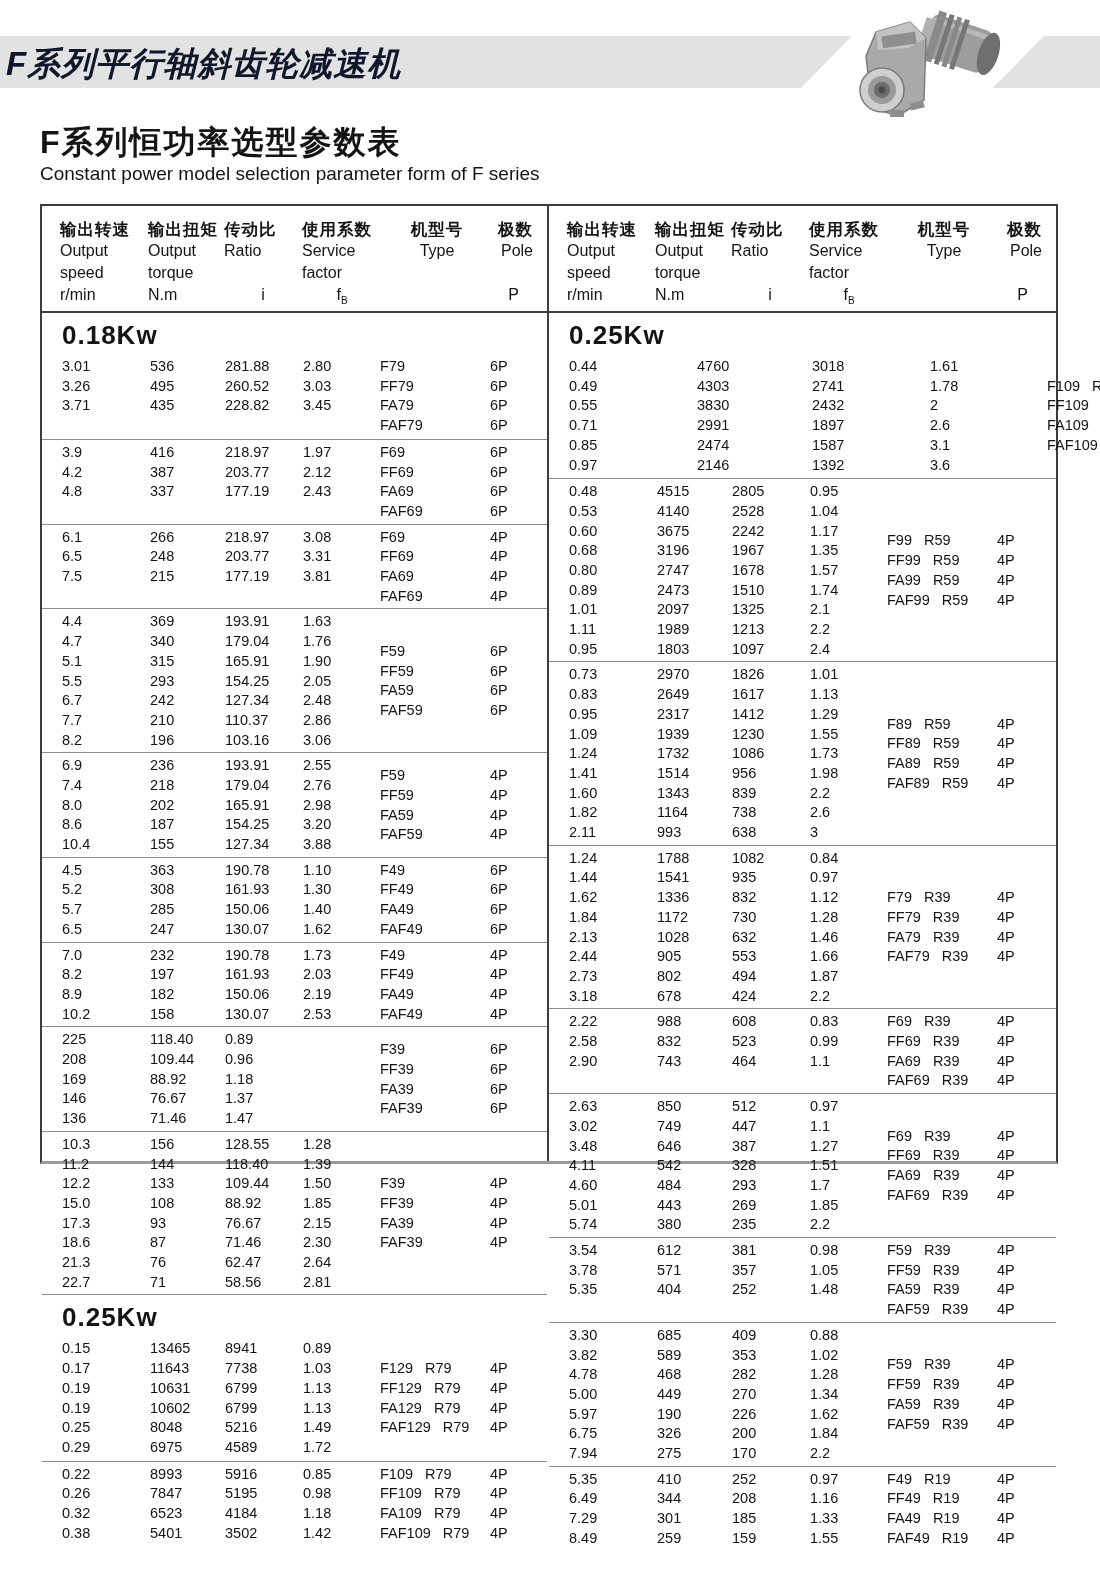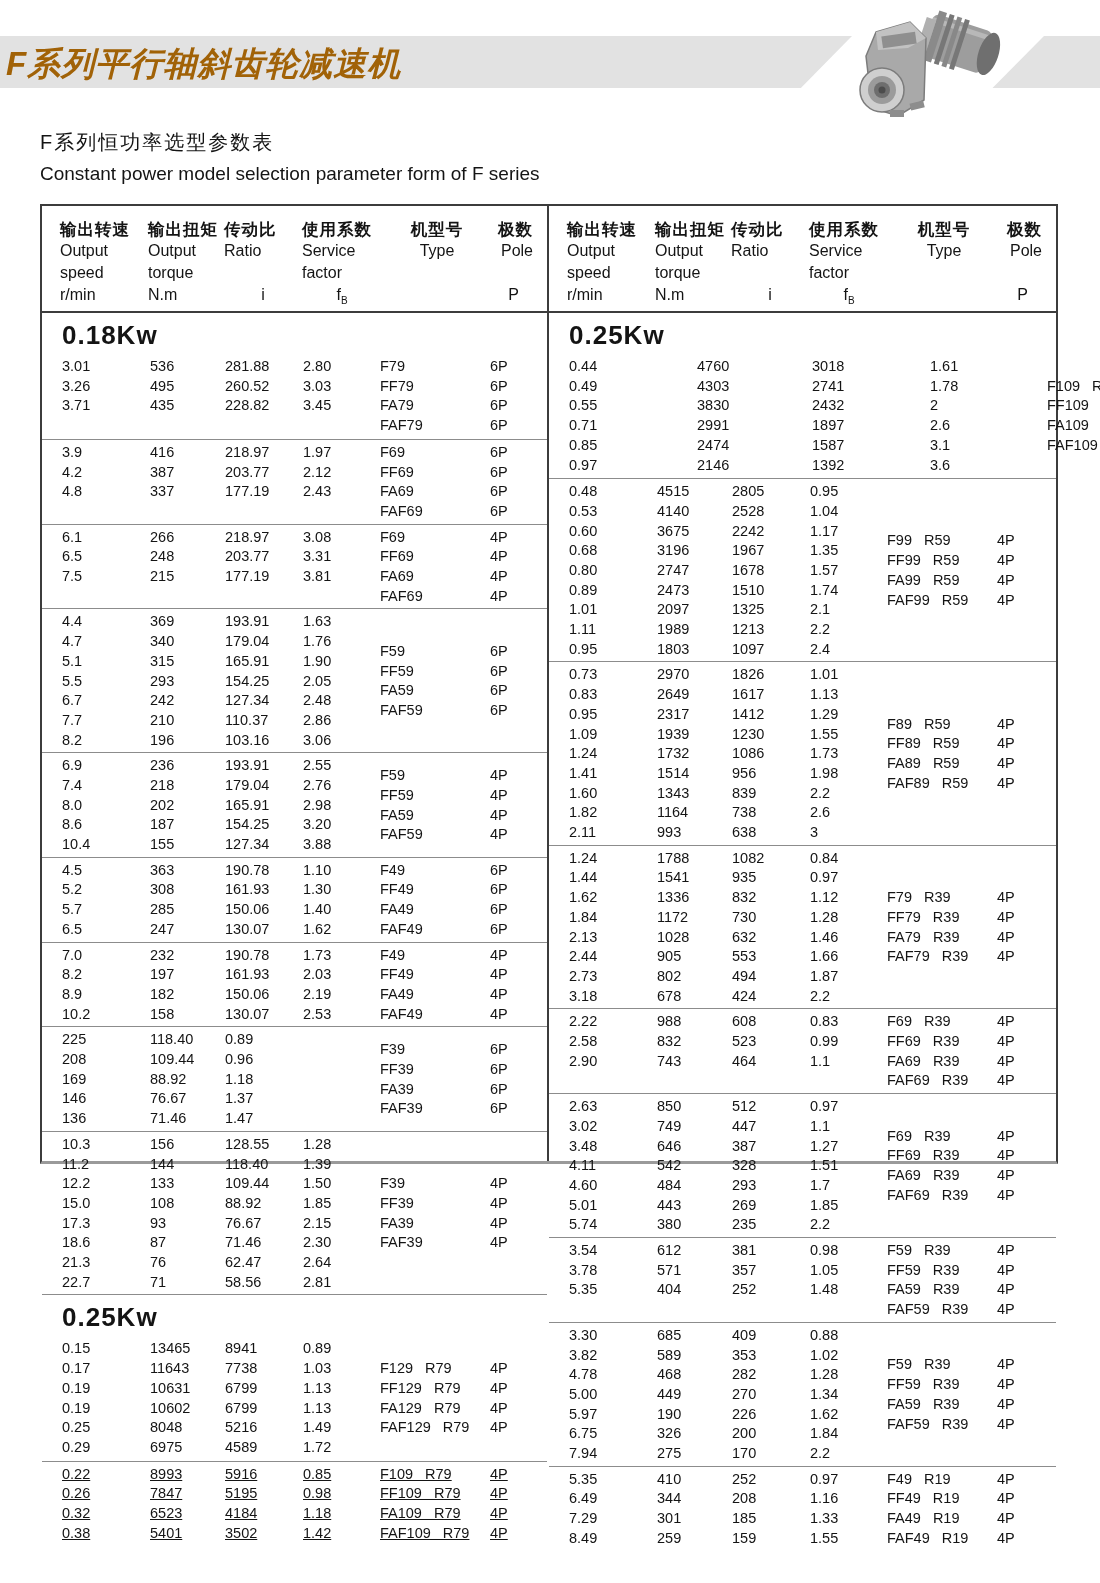--- a/index.html
+++ b/index.html
@@ -16,26 +16,26 @@
     clip-path:polygon(0 0, 100% 0, 94% 100%, 0 100%);
   }
   .banner-band-right {
     position:absolute; left:988px; top:36px; width:112px; height:52px;
     background:#e2e2e2;
     clip-path:polygon(50% 0, 100% 0, 100% 100%, 4% 100%);
   }
   .banner-title {
     position:absolute; left:6px; top:42px;
     font-size:33px; font-weight:bold; font-style:italic;
-    letter-spacing:1px; color:#a16207; white-space:nowrap;
+    letter-spacing:1px; color:#0f172a; white-space:nowrap;
   }
   .gear-art { position:absolute; left:838px; top:4px; }
   
   .heading { margin:6px 40px 0 40px; }
-  .heading-cn { font-size:20px; font-weight:normal; letter-spacing:2px; line-height:32px; }
+  .heading-cn { font-size:32px; font-weight:bold; letter-spacing:2px; line-height:32px; }
   .heading-en { font-size:19px; line-height:27px; margin-top:2px; }
   
   .ptable {
     margin:17px 34px 0 40px; width:1018px; height:960px;
     border:2px solid #3c3c3c; border-bottom:3px solid #9a9a9a;
     display:flex;
   }
   .half { width:50%; display:flex; flex-direction:column; }
   .half.left { border-right:2px solid #3c3c3c; }
   
@@ -529,21 +529,21 @@
           <div class="tname">F129 R79</div>
           <div class="tpole">4P</div>
           <div class="tname">FF129 R79</div>
           <div class="tpole">4P</div>
           <div class="tname">FA129 R79</div>
           <div class="tpole">4P</div>
           <div class="tname">FAF129 R79</div>
           <div class="tpole">4P</div>
         </div>
       </div>
-      <div class="block sep-top" style="min-height: 84.8px; text-decoration: underline;">
+      <div class="block sep-top" style="min-height: 84.8px;">
         <div class="ncol">
           <div>0.22</div>
           <div>0.26</div>
           <div>0.32</div>
           <div>0.38</div>
         </div>
         <div class="ncol">
           <div>8993</div>
           <div>7847</div>
           <div>6523</div>

